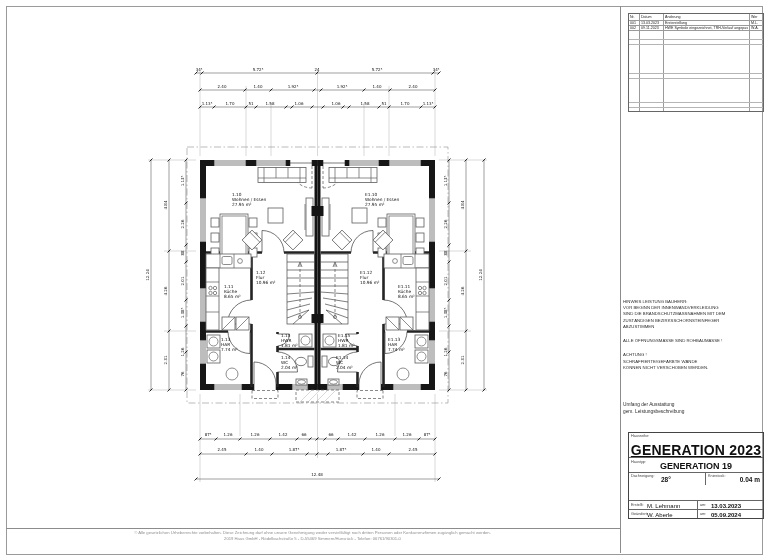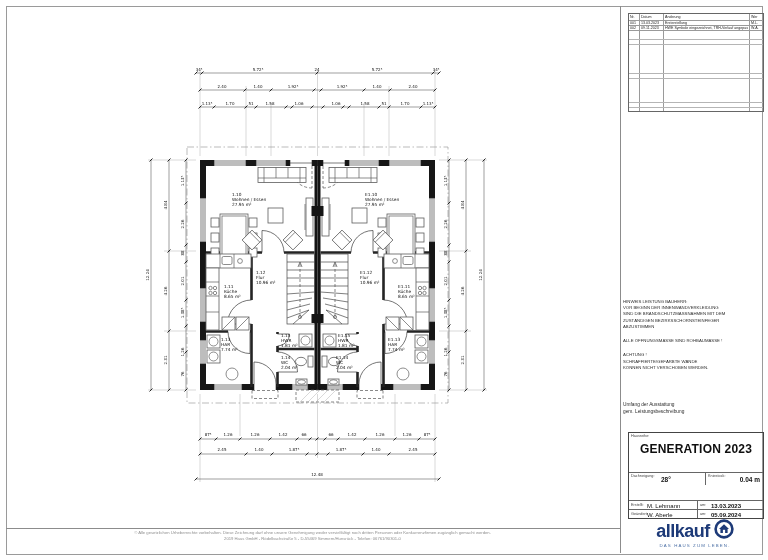--- a/index.html
+++ b/index.html
@@ -45,21 +45,21 @@
   .tb-row{position:absolute;left:0;width:100%;border-top:1px solid #666;box-sizing:border-box;}
   .tb-r1{top:0;height:24px;border-top:none;}
   .tb-r2{top:24px;height:15px;}
   .tb-r3{top:39px;height:13px;}
   .tb-r4{top:52px;height:15px;}
   .tb-r5{top:67px;height:9px;}
   .tb-r6{top:76px;height:9px;}
   .tb-lab{position:absolute;font-size:3.8px;color:#444;}
   .tb-val{position:absolute;color:#0f0f0f;}
   .tb-vline{position:absolute;top:0;width:1px;height:100%;background:#666;}
-  .big{font-size:12px;font-weight:bold;letter-spacing:0.2px;}
+  .big{font-size:14px;font-weight:bold;letter-spacing:0.2px;text-decoration:underline;}
   .big2{font-size:9px;font-weight:bold;}
   .mid{font-size:6.5px;font-weight:bold;}
   .plainv{font-size:6px;}
   .datev{font-size:6px;font-weight:600;}
   
   .logo{position:absolute;left:628px;top:517px;width:134px;height:35px;}
   .logo-row{display:flex;align-items:center;justify-content:center;margin-top:2px;}
   .brand{font-size:18px;font-weight:bold;letter-spacing:-0.5px;}
   .logo-ico{margin-left:4px;margin-bottom:4px;}
   .tagline{text-align:center;font-size:4.4px;letter-spacing:1.1px;margin-top:0px;}
@@ -344,20 +344,24 @@
 KÖNNEN NICHT VERSCHOBEN WERDEN.</div>
   </div>
   <div class="ausstattung">Umfang der Ausstattung
 gem. Leistungsbeschreibung</div>
 
   <div class="tblock">
     <div class="tb-row tb-r1">
       <span class="tb-lab" style="left:2px;top:1px">Hausreihe:</span>
       <span class="tb-val big" style="left:0;right:0;top:9px;text-align:center">GENERATION 2023</span>
     </div>
+    <div class="tb-row tb-r2">
+      <span class="tb-lab" style="left:2px;top:2px">Haustyp:</span>
+      <span class="tb-val big2" style="left:0;right:0;top:3px;text-align:center">GENERATION 19</span>
+    </div>
     <div class="tb-row tb-r3">
       <div class="tb-vline" style="left:76px"></div>
       <span class="tb-lab" style="left:2px;top:1px">Dachneigung:</span>
       <span class="tb-val mid" style="left:32px;top:3px">28°</span>
       <span class="tb-lab" style="left:79px;top:1px">Kniestock:</span>
       <span class="tb-val mid" style="right:3px;top:3px">0.04 m</span>
     </div>
     <div class="tb-row tb-r5">
       <div class="tb-vline" style="left:68px"></div>
       <span class="tb-lab" style="left:2px;top:2px">Erstellt:</span>
@@ -367,29 +371,18 @@
     </div>
     <div class="tb-row tb-r6">
       <div class="tb-vline" style="left:68px"></div>
       <span class="tb-lab" style="left:2px;top:2px">Geändert:</span>
       <span class="tb-val plainv" style="left:18px;top:1.5px">W. Aberle</span>
       <span class="tb-lab" style="left:71px;top:2px">am:</span>
       <span class="tb-val datev" style="left:82px;top:1.5px">05.09.2024</span>
     </div>
   </div>
 
-  <div class="logo">
-    <div class="logo-row">
-      <span class="brand" id="brand-text" style="color: rgb(29, 58, 120);">allkauf</span>
-      <svg class="logo-ico" width="20" height="20" viewBox="0 0 20 20">
-        <circle cx="10" cy="10" r="8.4" fill="#ffffff" stroke="#1d3a78" stroke-width="2.6"></circle>
-        <path d="M10 5.2 L15 10 H13.6 V14 H6.4 V10 H5 Z" fill="#1d3a78"></path>
-        <rect x="8.9" y="10.8" width="2.2" height="3.2" fill="#ffffff"></rect>
-      </svg>
-    </div>
-    <div class="tagline" id="tagline-text" style="color: rgb(75, 111, 165);">DAS HAUS ZUM LEBEN.</div>
-  </div>
 
   <div class="copyright">
     <div>© Alle gesetzlichen Urheberrechte vorbehalten. Diese Zeichnung darf ohne unsere Genehmigung weder vervielfältigt noch dritten Personen oder Konkurrenzfirmen zugänglich gemacht werden.</div>
     <div>2019 Haus GmbH - Rödelbachstraße 5 - D-55469 Simmern/Hunsrück - Telefon: 06761/90301-0</div>
   </div>
 </div>
 
 </body></html>

